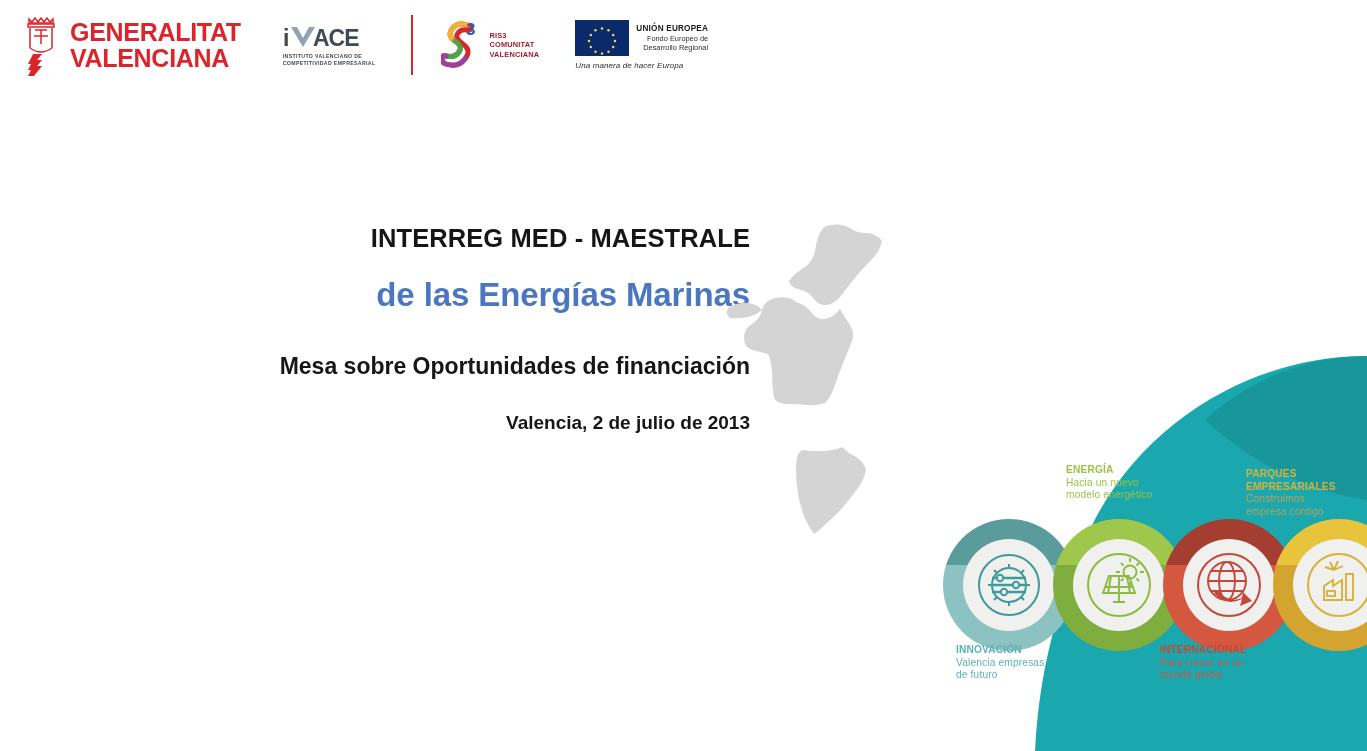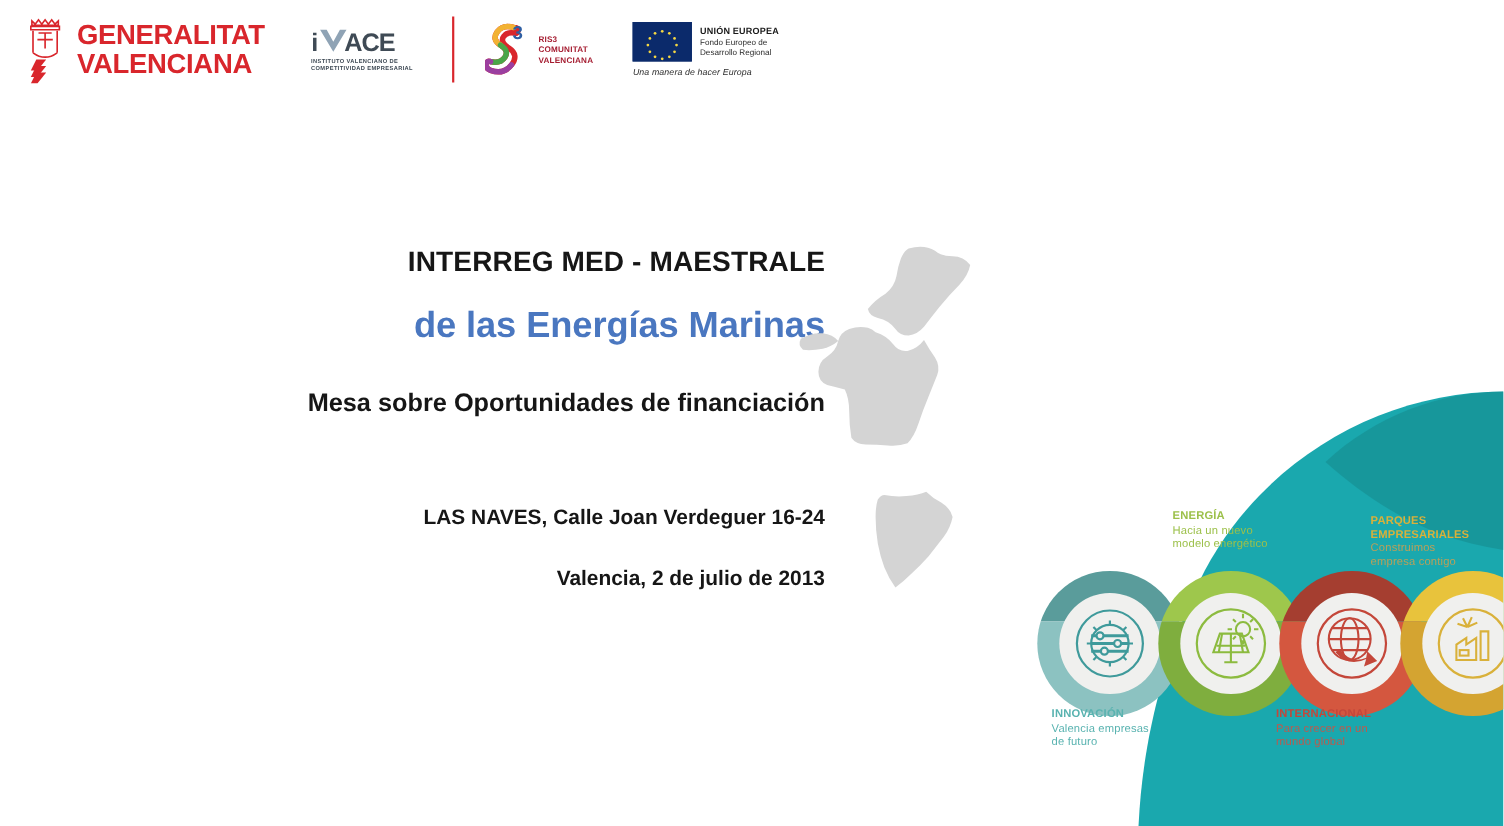--- a/index.html
+++ b/index.html
@@ -118,20 +118,21 @@
     font-size: 8.2px;
     font-weight: bold;
     color: #1a1a1a;
     letter-spacing: 0.2px;
     line-height: 10px;
   }
   .eu-sub {
     font-size: 7.4px;
     color: #2c2c2c;
     line-height: 9px;
+    text-align: right;
   }
   .eu-slogan {
     margin-top: 5px;
     font-size: 8px;
     font-style: italic;
     color: #2c2c2c;
     letter-spacing: 0.1px;
   }
 
   
@@ -310,21 +311,20 @@
     <div class="eu-slogan">Una manera de hacer Europa</div>
   </div>
 </div>
 
 <div class="title-block">
   <div class="kicker">INTERREG MED - MAESTRALE</div>
   <div class="main-title">
     <div>de las Energías Marinas</div>
   </div>
   <div class="subtitle">Mesa sobre Oportunidades de financiación</div>
-  <div class="venue">LAS NAVES, Calle Joan Verdeguer 16-24</div>
   <div class="dateline">Valencia, 2 de julio de 2013</div>
 </div>
 
 <div class="map-wrap">
   <svg width="240" height="350" viewBox="0 0 240 350">
     <g fill="#d4d4d4">
 
       <path d="M126 16 q14 -4 24 2 q6 5 16 5 q10 0 16 8 q-2 10 -10 18
                q-9 9 -18 20 q-8 10 -14 18 q-6 7 -14 8 q-8 0 -12 -6
                q-6 -8 -16 -10 q-8 -2 -9 -8 q6 -8 16 -14 q8 -6 10 -16

